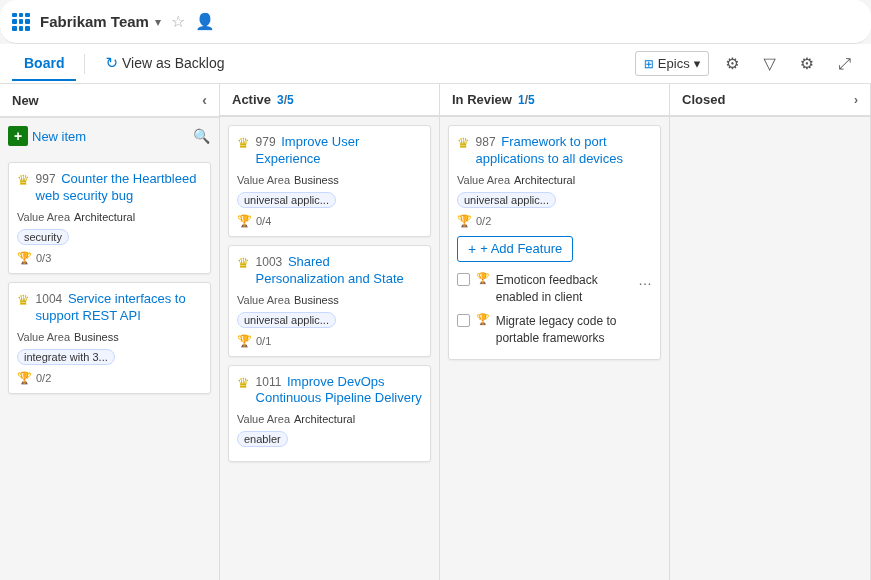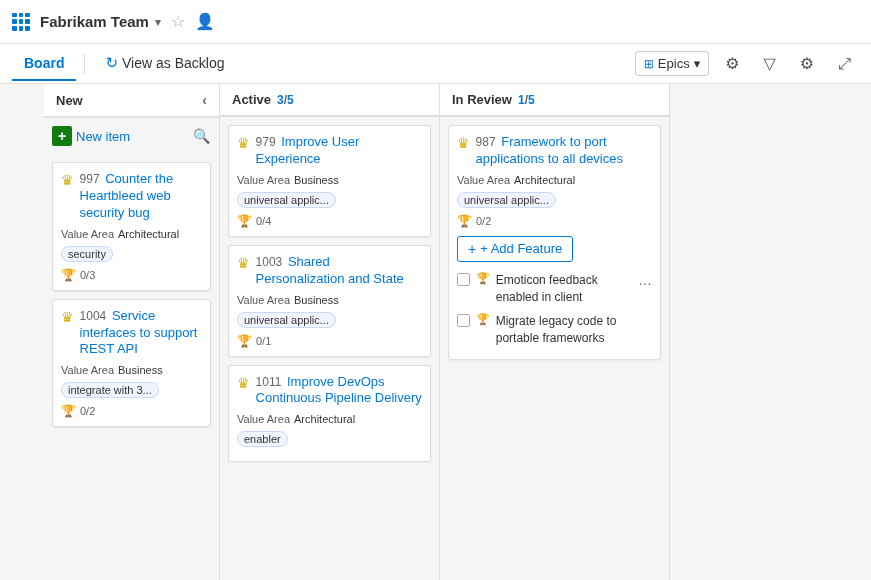--- a/index.html
+++ b/index.html
@@ -1,19 +1,19 @@
 <!DOCTYPE html>
 <html><head>
   <meta charset="utf-8">
   <style>
     * { box-sizing: border-box; margin: 0; padding: 0; }
     body { font-family: 'Segoe UI', Arial, sans-serif; font-size: 13px; background: #f5f5f5; color: #333; overflow: hidden; }
 
     
-    .header { background: #fff; border-bottom: 1px solid #e0e0e0; padding: 0 12px; height: 44px; display: flex; align-items: center; }
+    .header { background: #fff; border-bottom: 1px solid #e0e0e0; padding: 0 12px; height: 44px; display: flex; align-items: center; border-radius: 17px; }
     .header-logo { display: flex; align-items: center; gap: 6px; }
     .grid-icon { width: 18px; height: 18px; display: grid; grid-template-columns: 1fr 1fr 1fr; gap: 2px; }
     .grid-icon span { background: #0078d4; border-radius: 1px; }
     .team-name { font-size: 15px; font-weight: 600; color: #333; margin-left: 4px; }
 
     
     .nav { background: #fff; border-bottom: 1px solid #e0e0e0; padding: 0 12px; display: flex; align-items: center; height: 40px; }
     .nav-item { padding: 8px 12px; font-size: 14px; cursor: pointer; color: #333; text-decoration: none; border-bottom: 2px solid transparent; display: flex; align-items: center; }
     .nav-item.active { border-bottom: 2px solid #0078d4; color: #0078d4; font-weight: 600; }
     .nav-separator { width: 1px; height: 20px; background: #e0e0e0; margin: 0 8px; }
@@ -24,21 +24,21 @@
     
     .board { display: flex; gap: 0; height: calc(580px - 84px); overflow: hidden; background: #f5f5f5; }
     .column { min-width: 220px; max-width: 220px; display: flex; flex-direction: column; border-right: 1px solid #ddd; background: #f5f5f5; }
     .column-header { padding: 8px 12px; background: #fff; border-bottom: 2px solid #ddd; display: flex; align-items: center; justify-content: space-between; font-weight: 600; font-size: 13px; }
     .col-title { display: flex; align-items: center; gap: 6px; }
     .col-count { color: #0078d4; font-size: 12px; }
     .col-count .total { color: #666; }
     .col-collapse { cursor: pointer; color: #666; font-size: 14px; }
 
     
-    .new-column { min-width: 220px; max-width: 220px; padding-left: 44px; }
+    .new-column { min-width: 220px; max-width: 220px; }
     .new-column .column-header { border-bottom: 2px solid #e0e0e0; }
 
     .column-body { flex: 1; overflow-y: auto; padding: 8px; display: flex; flex-direction: column; gap: 8px; }
 
     
     .new-item-bar { display: flex; align-items: center; justify-content: space-between; margin-bottom: 8px; }
     .new-item-btn { display: flex; align-items: center; gap: 4px; color: #0078d4; cursor: pointer; font-size: 13px; }
     .plus-square { width: 20px; height: 20px; background: #107c10; border-radius: 2px; display: flex; align-items: center; justify-content: center; color: #fff; font-size: 14px; font-weight: bold; }
     .search-icon { color: #555; cursor: pointer; font-size: 14px; }
 
@@ -285,14 +285,23 @@
           <div class="feature-item">
             <div class="feature-checkbox"></div>
             <span class="trophy-icon" style="font-size:11px;">🏆</span>
             <span class="feature-text">Migrate legacy code to portable frameworks</span>
           </div>
         </div>
       </div>
     </div>
   </div>
 
+  <div class="column closed-col">
+    <div class="column-header">
+      <div class="col-title">
+        <span>Closed</span>
+      </div>
+      <span class="col-right-arrow">›</span>
+    </div>
+    <div class="column-body"></div>
+  </div>
 
 </div>
 
 </body></html>

